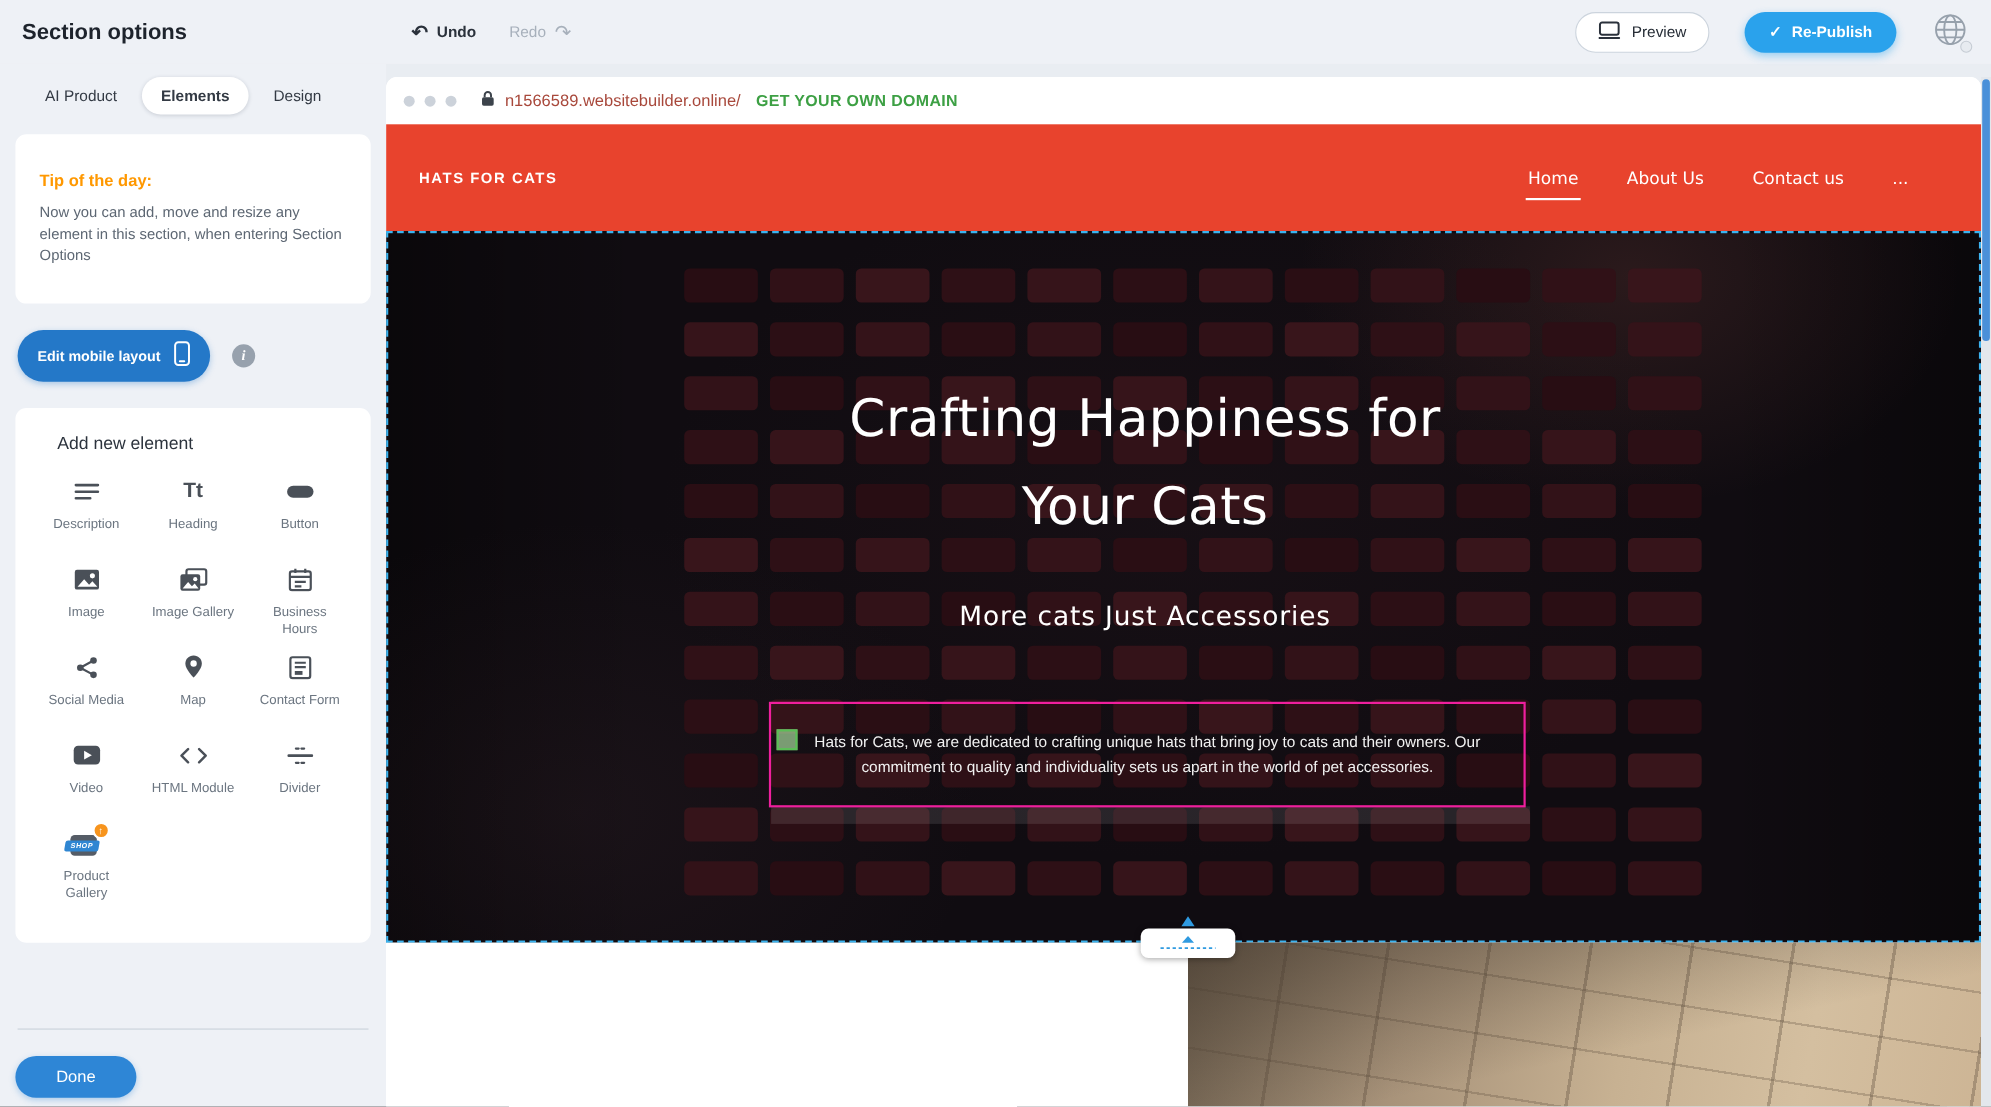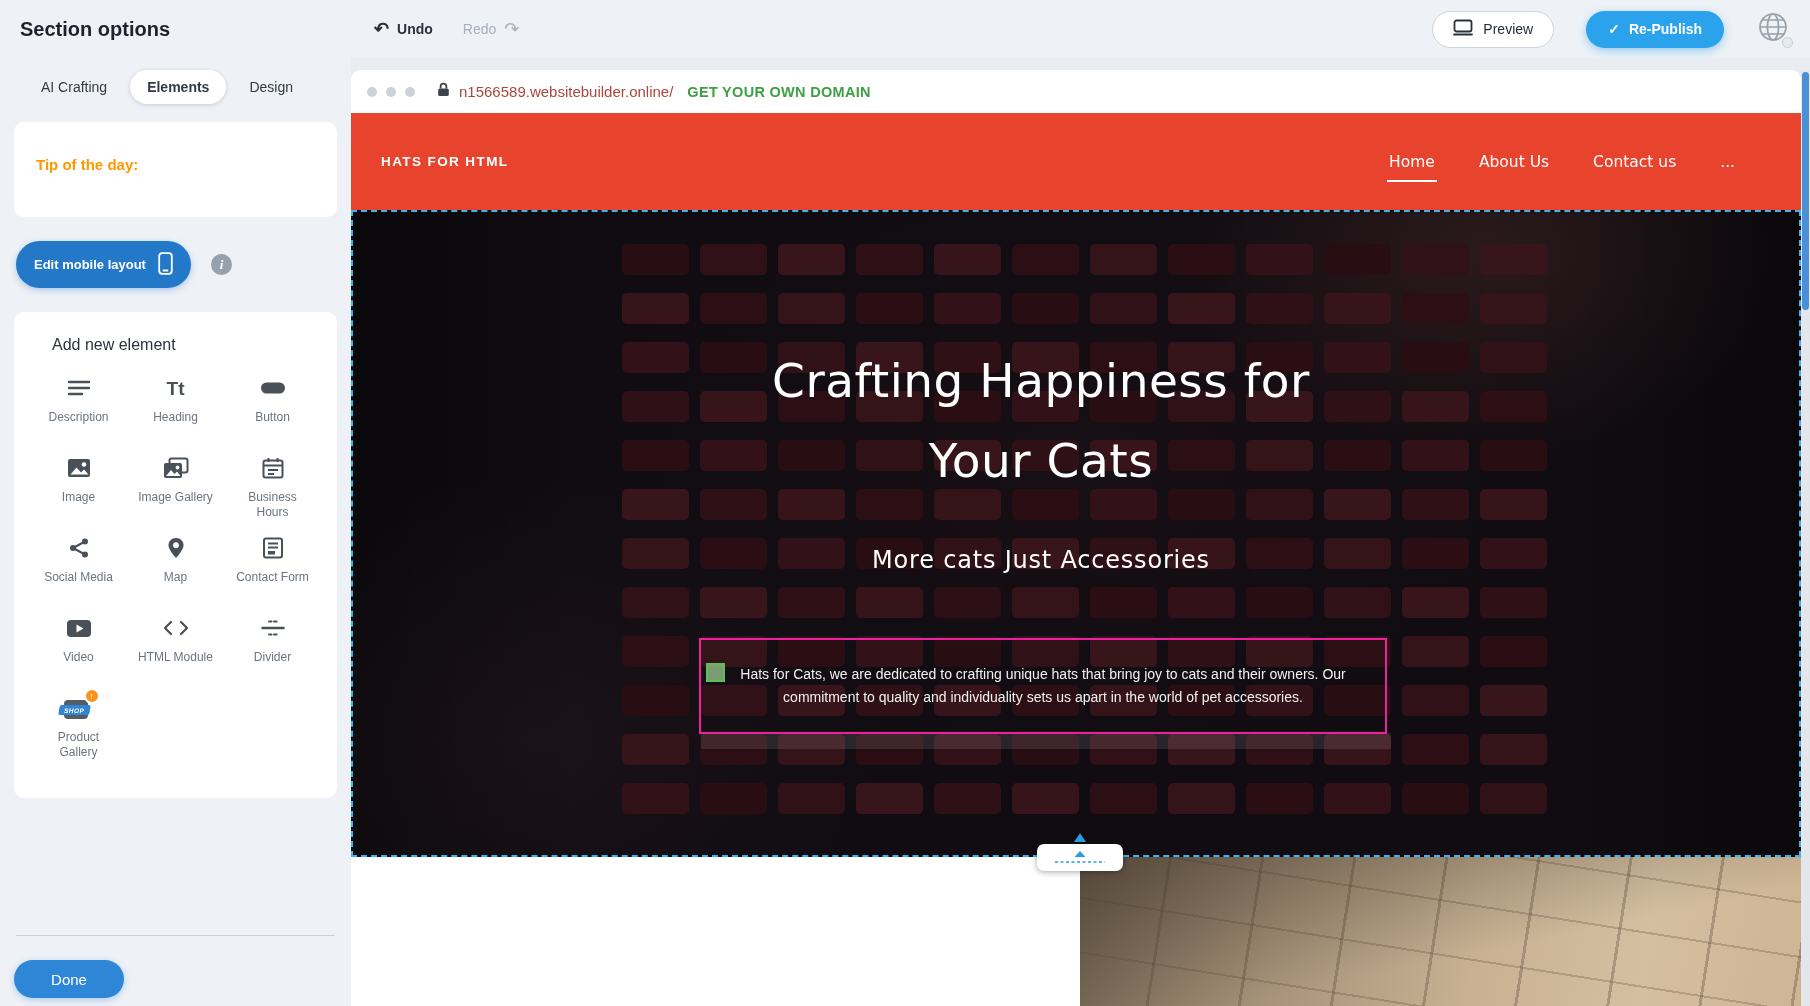--- a/index.html
+++ b/index.html
@@ -136,27 +136,28 @@
         </svg>
       </span>
       <span class="globe-badge"></span>
     </div>
   </div>
 </header>
 
 <aside class="sidebar">
 
   <div class="tabs">
-    <button class="tab">AI Crafting</button>
+    <button class="tab">AI Product</button>
     <button class="tab active">Elements</button>
     <button class="tab">Design</button>
   </div>
 
   <div class="card tip-card">
     <div class="tip-title">Tip of the day:</div>
+    <div class="tip-body">Now you can add, move and resize any element in this section, when entering Section Options</div>
   </div>
 
   <div class="mobile-row">
     <button class="btn-mobile">
       <span>Edit mobile layout</span>
       <span>
         <svg width="15" height="23" viewBox="0 0 15 23" fill="none" stroke="#fff" stroke-width="1.8">
           <rect x="1.2" y="1.2" width="12.6" height="20.6" rx="3"></rect>
           <path d="M5.5 18.5 h4" stroke-linecap="round"></path>
         </svg>
@@ -326,21 +327,21 @@
           <path d="M3.6 6.5 V4.6 a2.9 2.9 0 0 1 5.8 0 V6.5" fill="none" stroke="#3c434b" stroke-width="1.8"></path>
         </svg>
       </span>
       <span class="chrome-url">n1566589.websitebuilder.online/</span>
       <a class="chrome-domain">GET YOUR OWN DOMAIN</a>
     </div>
 
     <div class="site">
 
       <header class="site-header">
-        <div class="logo">HATS FOR HTML</div>
+        <div class="logo">HATS FOR CATS</div>
         <nav class="nav">
           <span class="nav-item active">Home</span>
           <span class="nav-item">About Us</span>
           <span class="nav-item">Contact us</span>
           <span class="nav-item">...</span>
         </nav>
       </header>
 
       <section class="hero">
         <div class="tiles">

